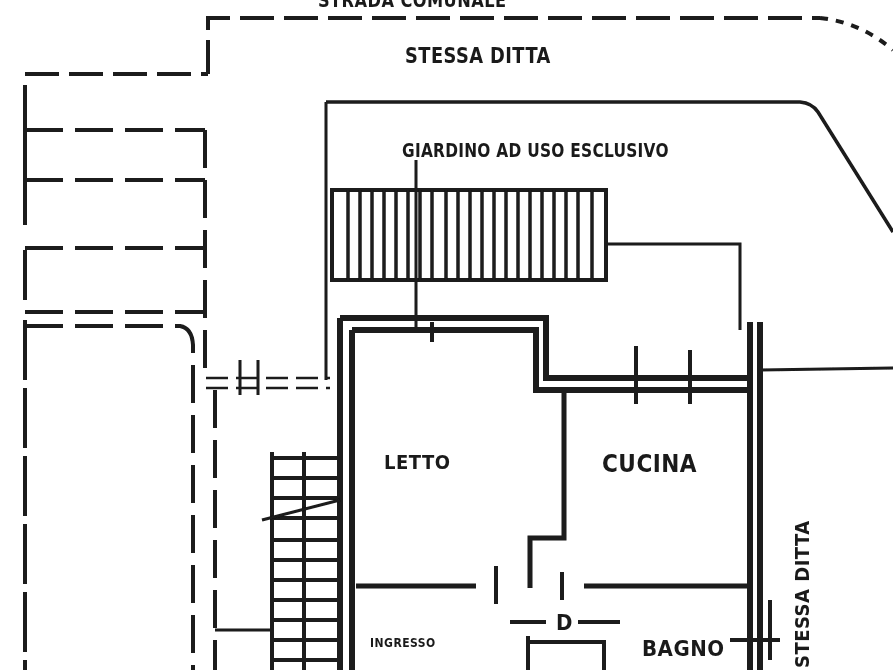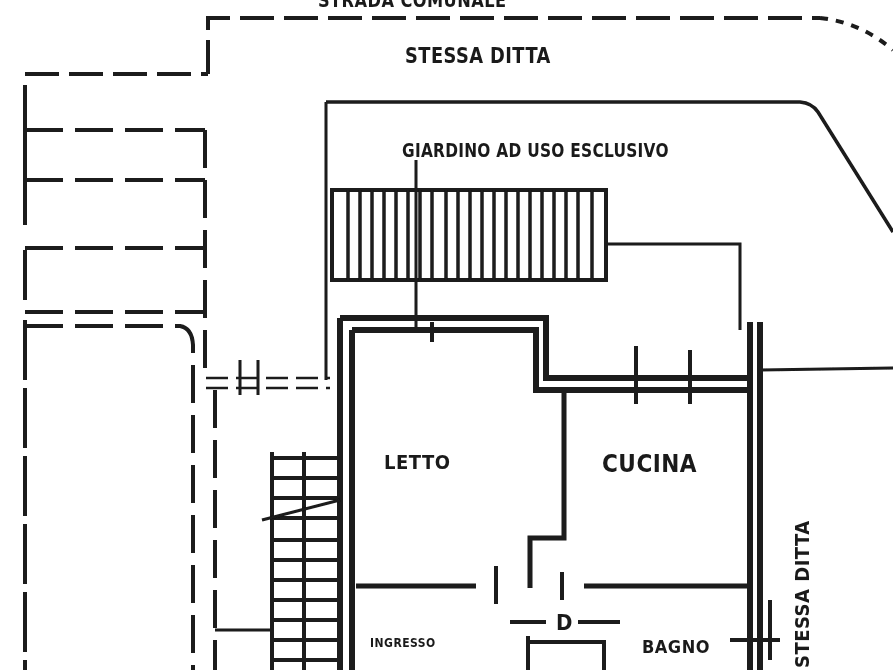--- a/index.html
+++ b/index.html
@@ -8,21 +8,21 @@
     .lbl {
       position: absolute; color: #1a1a1a; font-family: "DejaVu Sans Condensed", "DejaVu Sans", sans-serif;
       font-weight: bold; letter-spacing: 0.5px; white-space: nowrap; filter: blur(0.4px);
       transform-origin: left top;
     }
     .l-top { left: 405px; top: 43px; font-size: 22px; transform: scaleX(0.9); }
     .l-topcut { left: 318px; top: -12px; font-size: 20px; transform: scaleX(0.9); }
     .l-garden { left: 402px; top: 139px; font-size: 19px; transform: scaleX(0.9); letter-spacing: 0.3px; }
     .l-letto { left: 384px; top: 450px; font-size: 20px; }
     .l-cucina { left: 602px; top: 450px; font-size: 24px; }
-    .l-bagno { left: 642px; top: 636px; font-size: 18px; }
+    .l-bagno { left: 642px; top: 636px; font-size: 22px; }
     .l-ingr { left: 370px; top: 636px; font-size: 12px; }
     .l-d { left: 556px; top: 610px; font-size: 22px; }
     .l-side { left: 790px; top: 668px; font-size: 20px; transform: rotate(-90deg); transform-origin: left top; }
   </style>
 </head>
 <body>
 
 <svg id="plan" viewBox="0 0 893 670" xmlns="http://www.w3.org/2000/svg">
   <defs>
     <filter id="soft" x="-5%" y="-5%" width="110%" height="110%">

